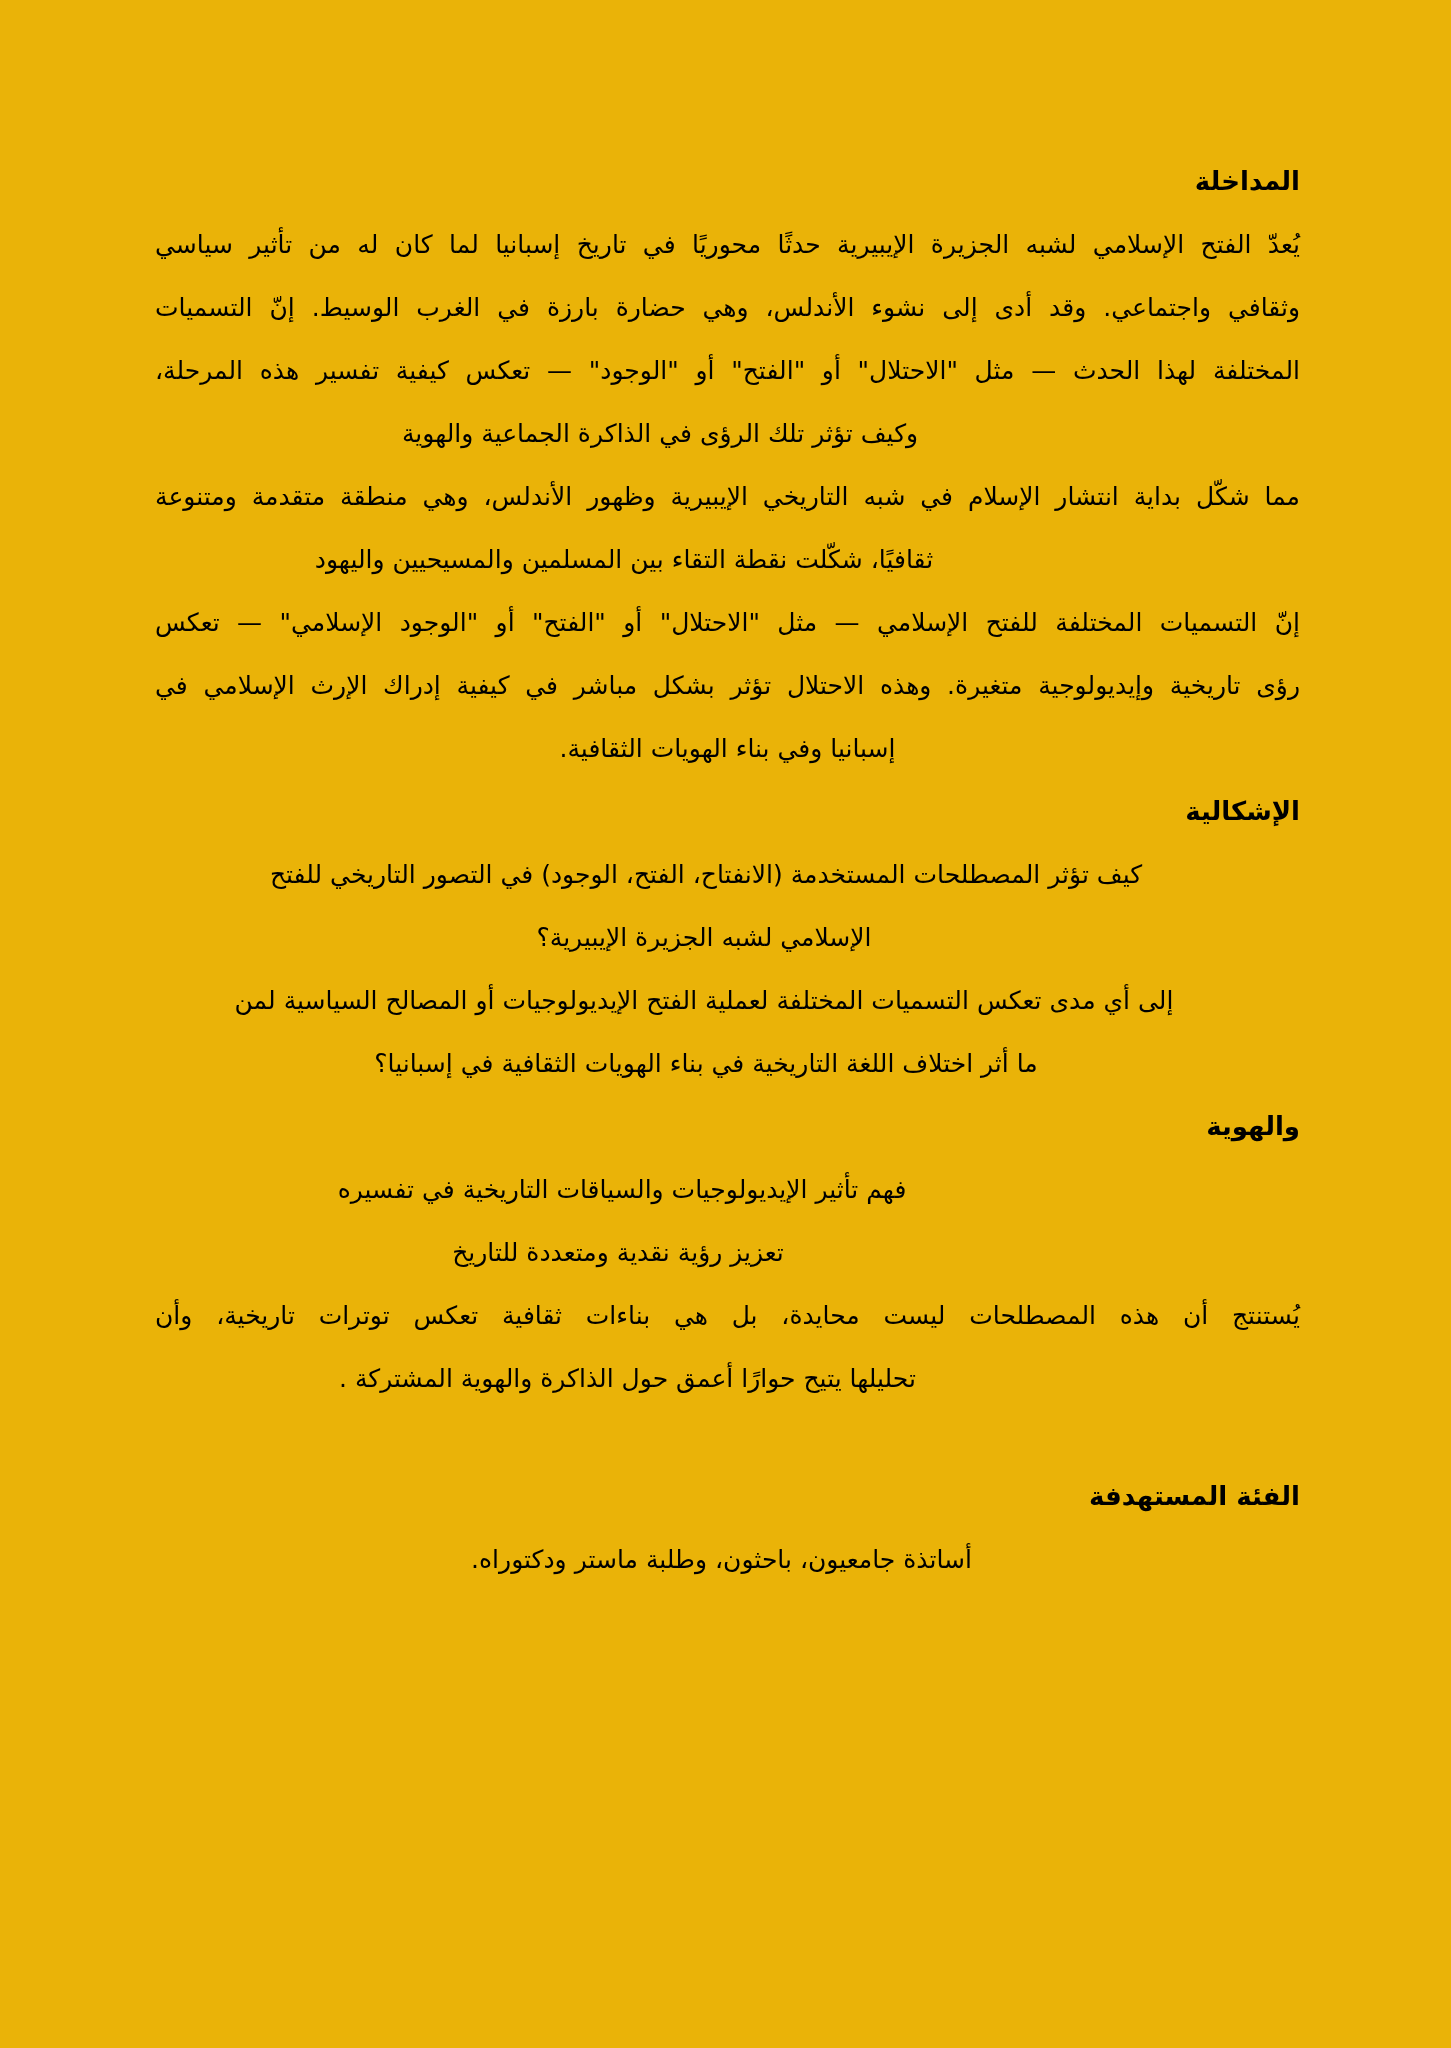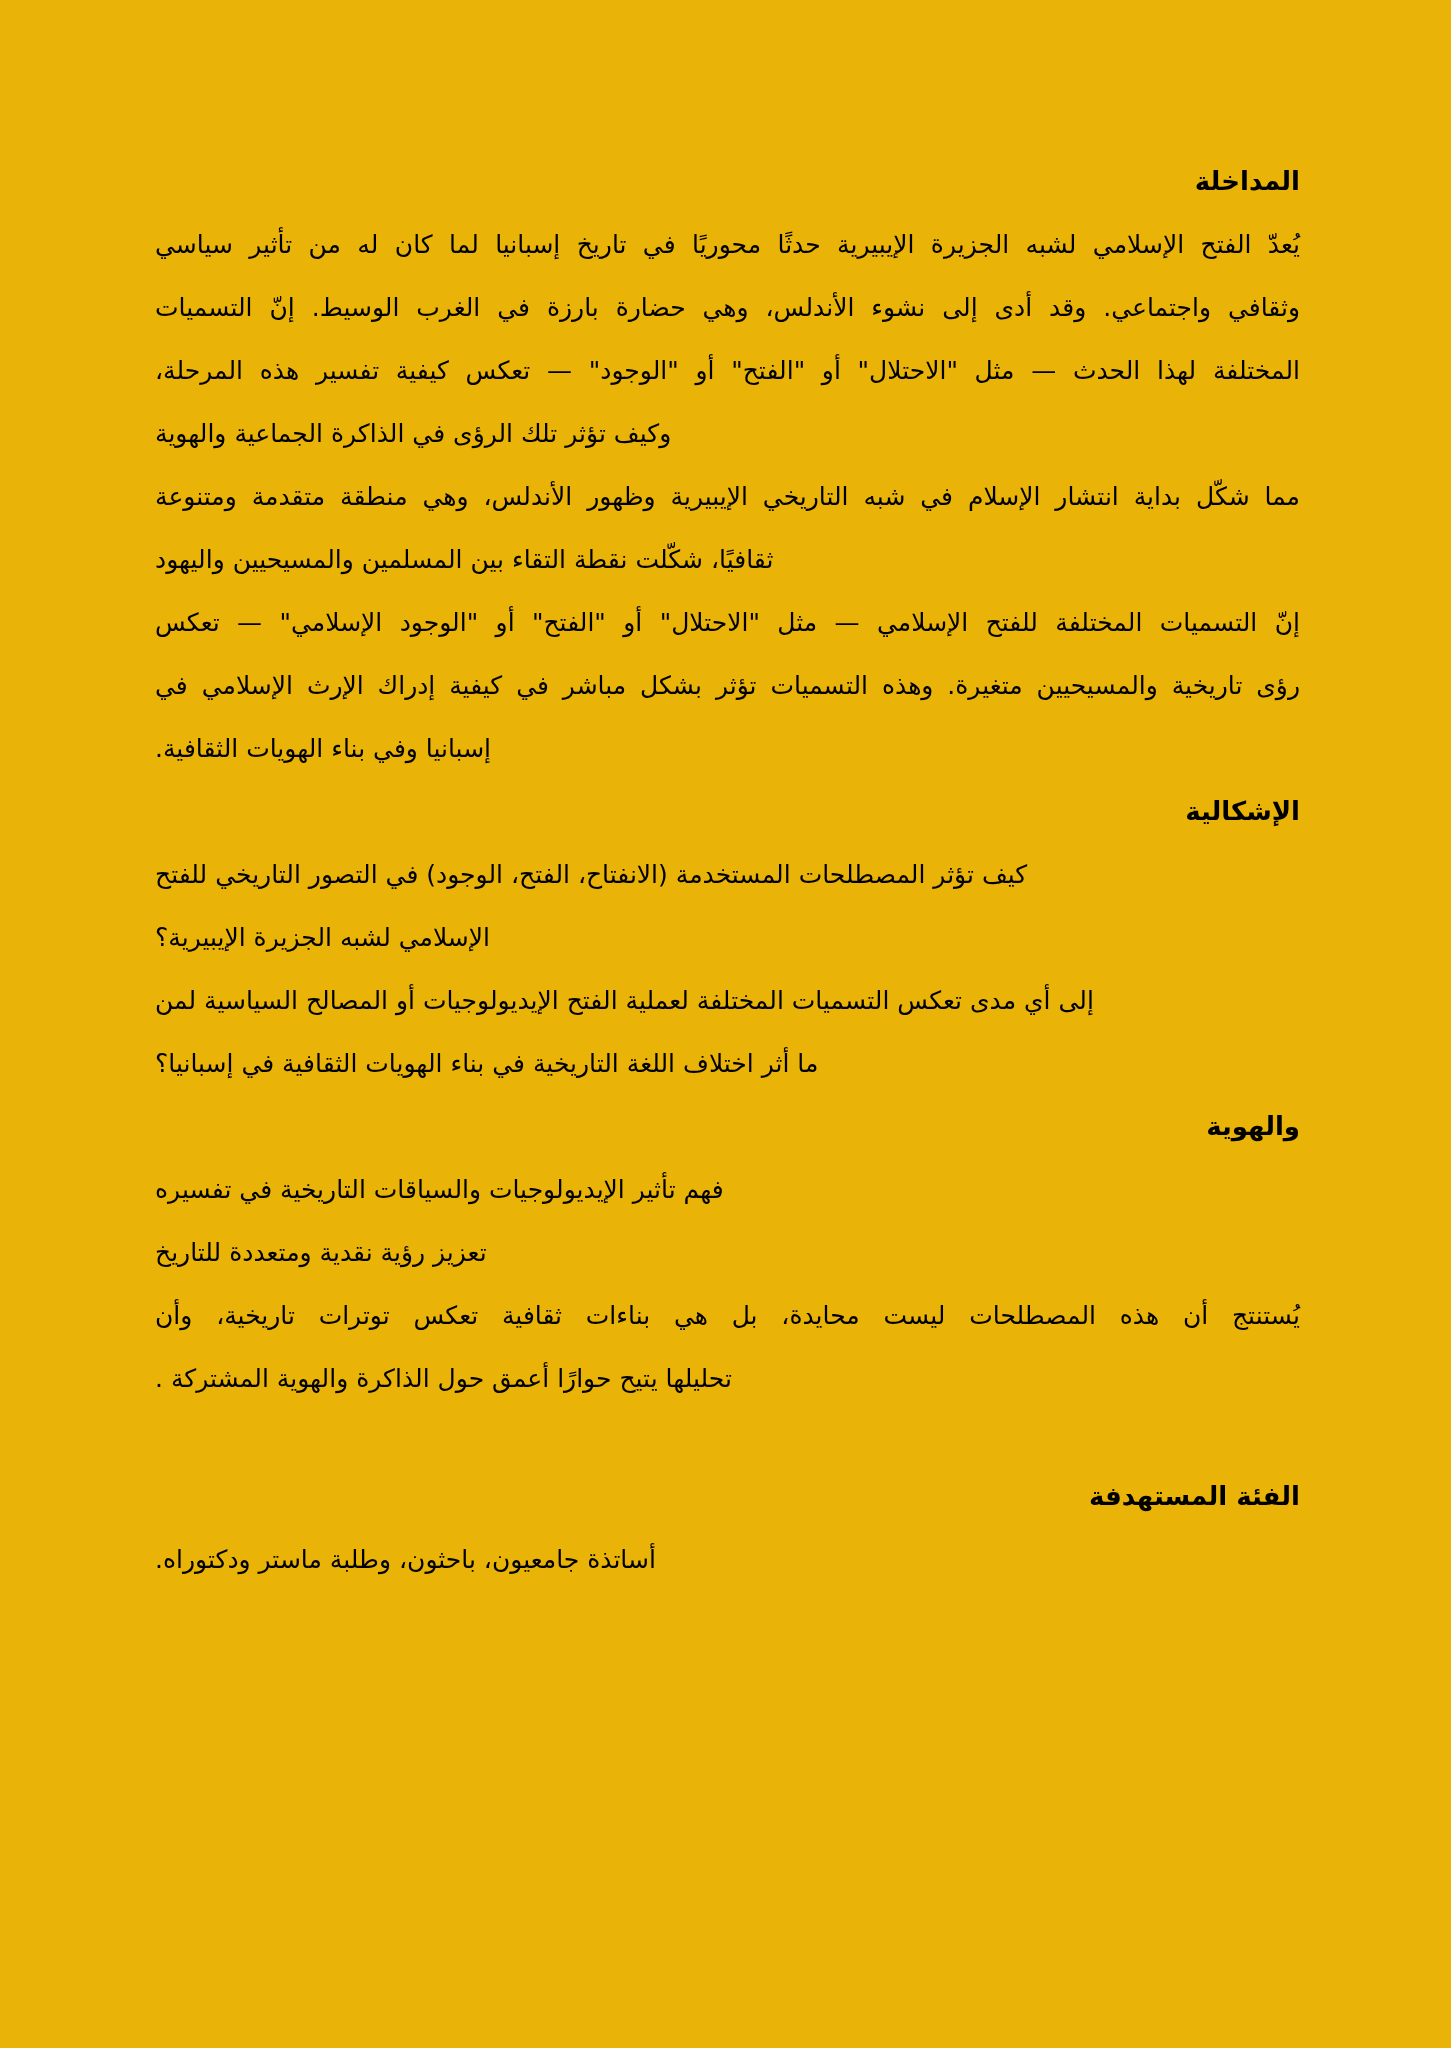--- a/index.html
+++ b/index.html
@@ -22,21 +22,21 @@
     white-space: nowrap;
     color: #000000;
   }
   .full {
     white-space: normal;
     text-align: justify;
     text-align-last: justify;
     -moz-text-align-last: justify;
   }
   .short {
-    text-align: left;
+    text-align: center;
     margin-right: var(--ri, 0px);
   }
   .heading {
     font-weight: bold;
     font-size: 26px;
     line-height: 63px;
     text-align: right;
   }
   .section-gap { margin-top: 55px; }
 </style>
@@ -46,21 +46,21 @@
 <div class="page" style="background: #eab308; color: rgb(0, 0, 0);">
 
   <div class="heading">المداخلة</div>
   <div class="line full">يُعدّ الفتح الإسلامي لشبه الجزيرة الإيبيرية حدثًا محوريًا في تاريخ إسبانيا لما كان له من تأثير سياسي</div>
   <div class="line full">وثقافي واجتماعي. وقد أدى إلى نشوء الأندلس، وهي حضارة بارزة في الغرب الوسيط. إنّ التسميات</div>
   <div class="line full">المختلفة لهذا الحدث — مثل "الاحتلال" أو "الفتح" أو "الوجود" — تعكس كيفية تفسير هذه المرحلة،</div>
   <div class="line short" style="--ri:135px">وكيف تؤثر تلك الرؤى في الذاكرة الجماعية والهوية</div>
   <div class="line full">مما شكّل بداية انتشار الإسلام في شبه التاريخي الإيبيرية وظهور الأندلس، وهي منطقة متقدمة ومتنوعة</div>
   <div class="line short" style="--ri:207px">ثقافيًا، شكّلت نقطة التقاء بين المسلمين والمسيحيين واليهود</div>
   <div class="line full">إنّ التسميات المختلفة للفتح الإسلامي — مثل "الاحتلال" أو "الفتح" أو "الوجود الإسلامي" — تعكس</div>
-  <div class="line full">رؤى تاريخية والمسيحيين متغيرة. وهذه التسميات تؤثر بشكل مباشر في كيفية إدراك الإرث الإسلامي في</div>
+  <div class="line full">رؤى تاريخية وإيديولوجية متغيرة. وهذه الاحتلال تؤثر بشكل مباشر في كيفية إدراك الإرث الإسلامي في</div>
   <div class="line short" style="--ri:0px">إسبانيا وفي بناء الهويات الثقافية.</div>
 
   <div class="heading">الإشكالية</div>
   <div class="line short" style="--ri:43px">كيف تؤثر المصطلحات المستخدمة (الانفتاح، الفتح، الوجود) في التصور التاريخي للفتح</div>
   <div class="line short" style="--ri:47px">الإسلامي لشبه الجزيرة الإيبيرية؟</div>
   <div class="line short" style="--ri:47px">إلى أي مدى تعكس التسميات المختلفة لعملية الفتح الإيديولوجيات أو المصالح السياسية لمن</div>
   <div class="line short" style="--ri:43px">ما أثر اختلاف اللغة التاريخية في بناء الهويات الثقافية في إسبانيا؟</div>
 
   <div class="heading">والهوية</div>
   <div class="line short" style="--ri:211px">فهم تأثير الإيديولوجيات والسياقات التاريخية في تفسيره</div>

